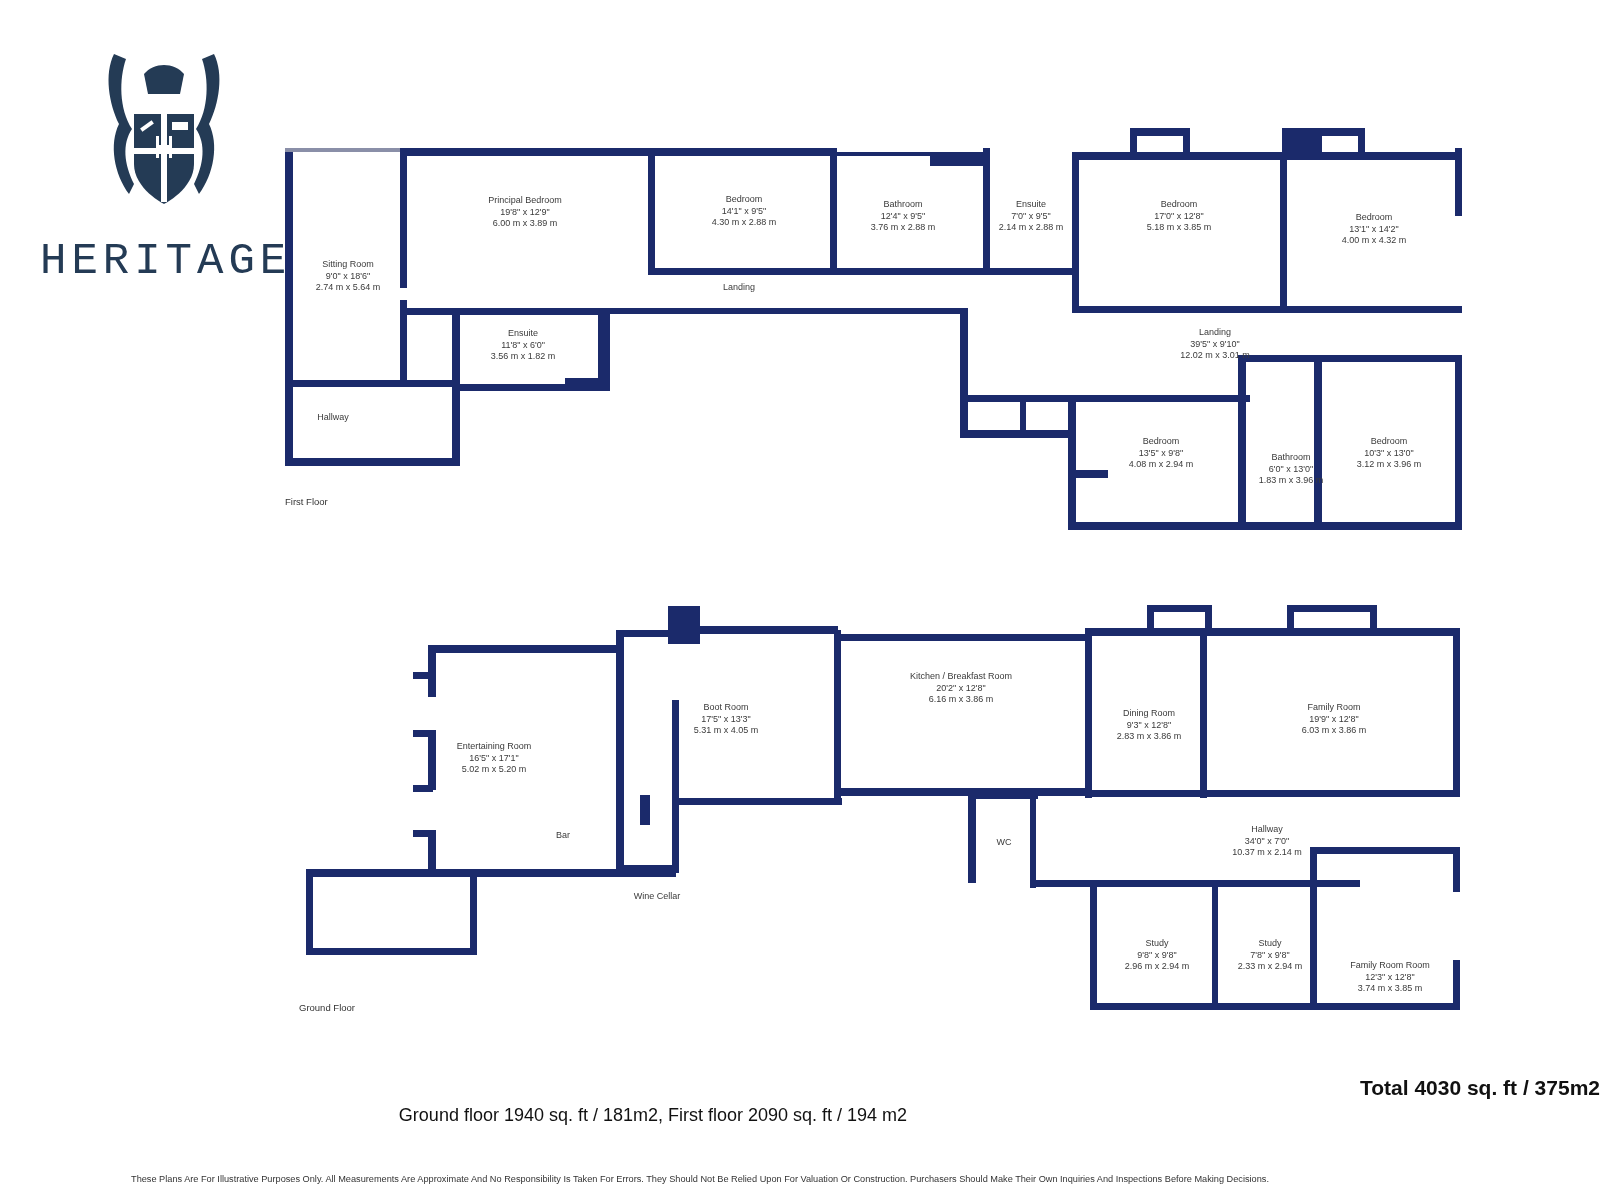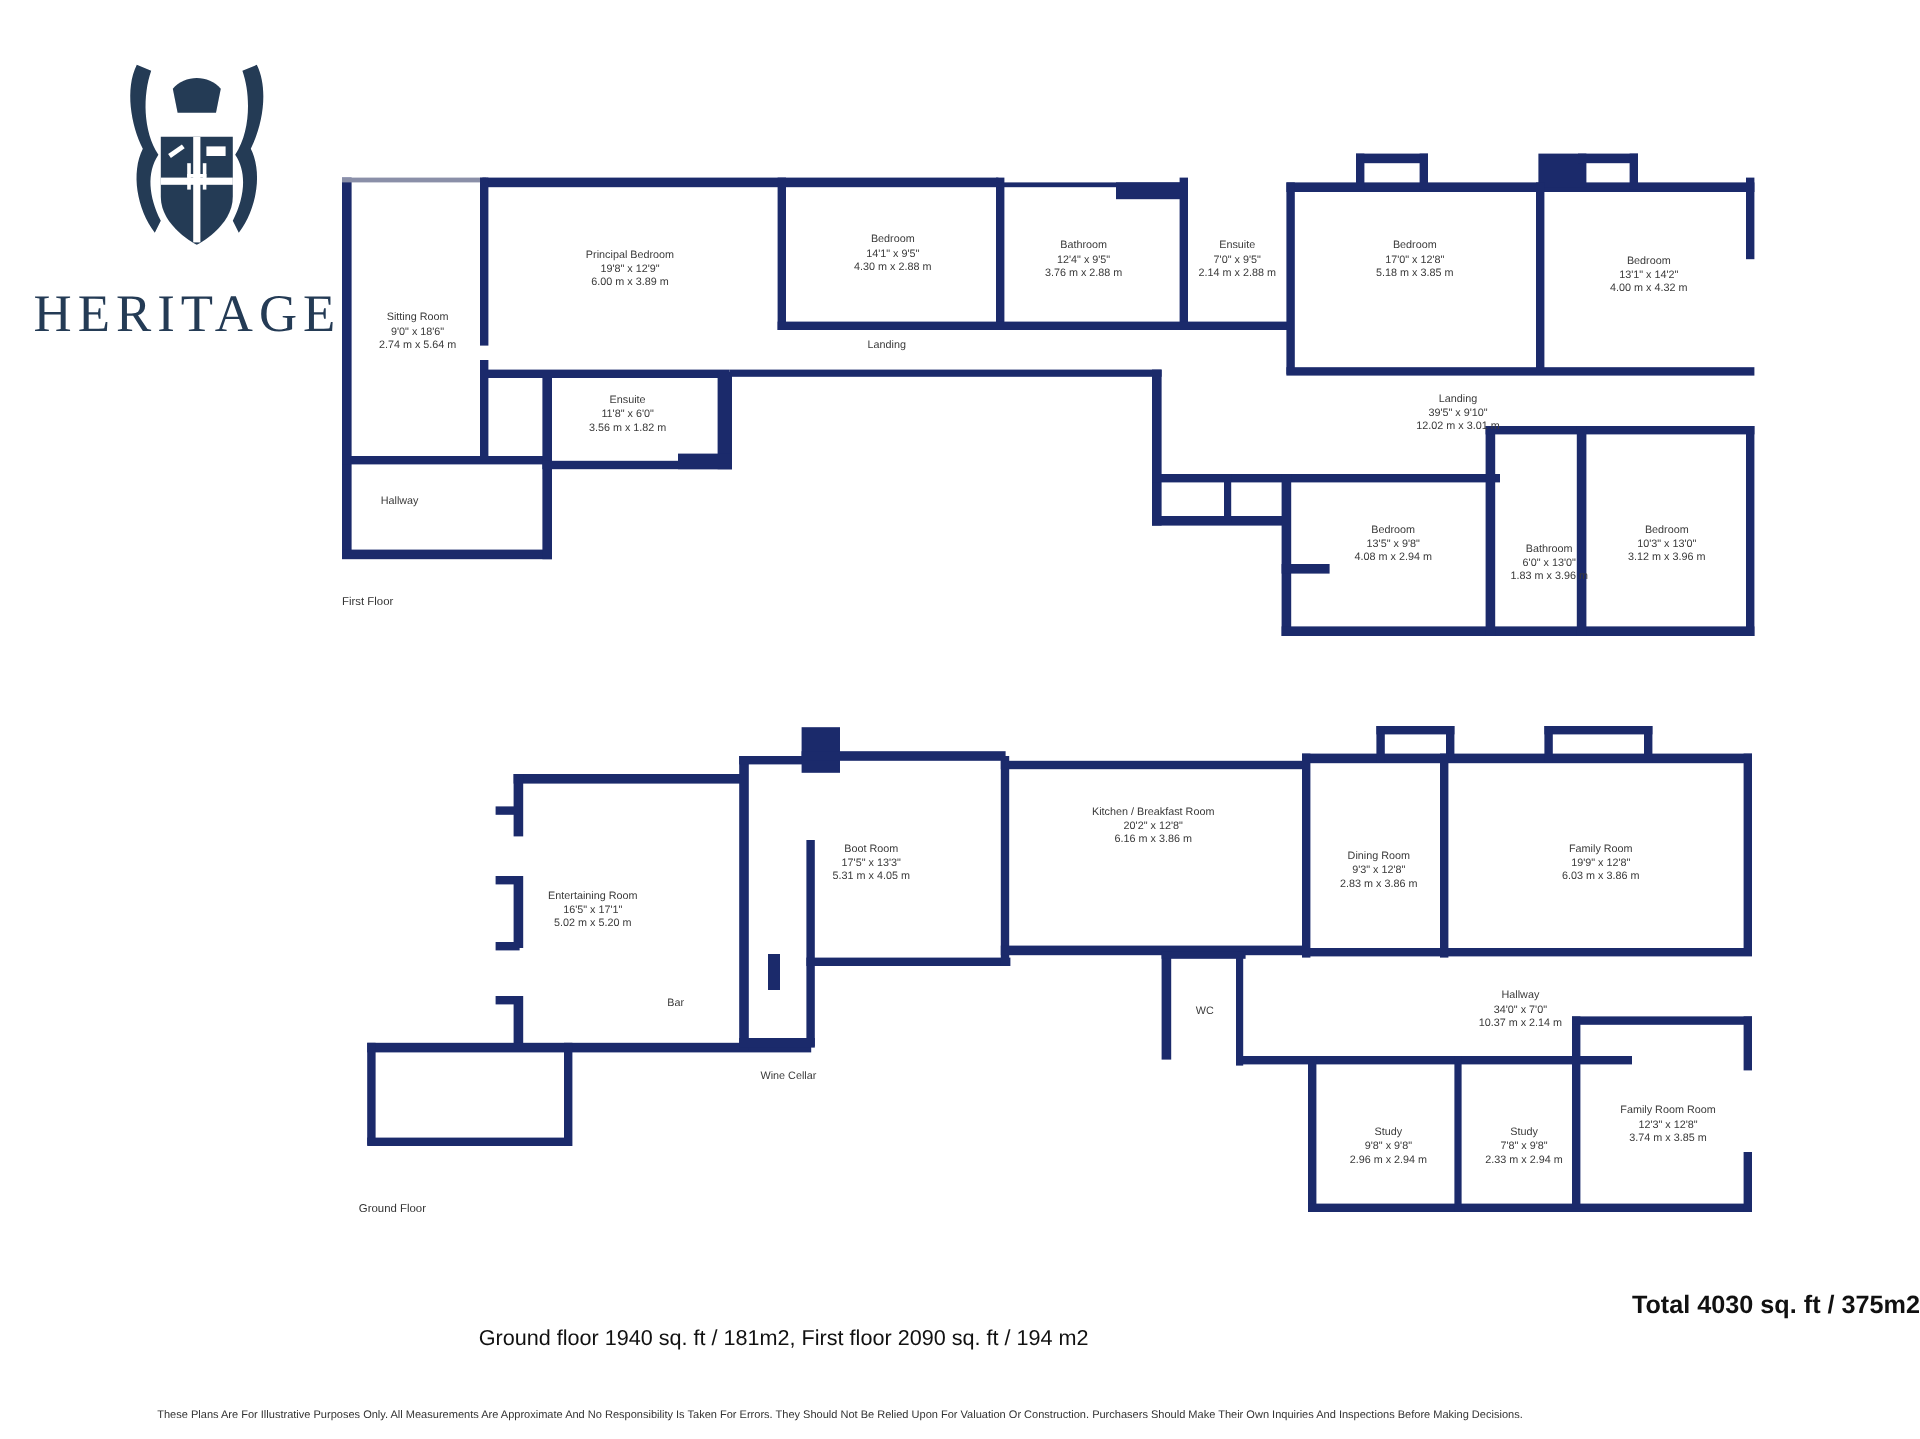--- a/index.html
+++ b/index.html
@@ -1,18 +1,18 @@
 <!DOCTYPE html>
 <html><head>
 <meta charset="utf-8">
 <style>
   html, body { margin:0; padding:0; background:#ffffff; }
   body { width:1600px; height:1199px; position:relative; overflow:hidden;
          font-family:"Liberation Sans", sans-serif; color:#2b2b2b; }
-  .brand-name { position:absolute; left:28px; top:236px; font-family:Liberation Serif, serif;
+  .brand-name { position:absolute; left:40px; top:236px; font-family:Liberation Mono, monospace;
                 font-size:44px; letter-spacing:5px; color:#243b55; }
   .crest { position:absolute; left:104px; top:44px; width:120px; height:170px; }
   svg.plan { position:absolute; left:0; top:0; }
   .wall { fill:#1b2a6b; }
   .room-label { position:absolute; text-align:center; font-size:9px; line-height:11.5px;
                 color:#3a3a3a; white-space:nowrap; transform:translate(-50%,-50%); }
   .room-label .nm { display:block; }
   .floor-label { position:absolute; font-size:9.5px; color:#333; }
   .total { position:absolute; left:0; width:1600px; top:1076px; text-align:right;
            font-size:21px; font-weight:bold; color:#111; }
@@ -145,21 +145,21 @@
     <rect x="1453" y="847" width="7" height="45"></rect>
     <rect x="1453" y="960" width="7" height="50"></rect>
   </g>
 </svg>
 
 <div class="room-label" style="left:348px;top:276px">
   <span class="nm">Sitting Room</span>
   <span class="nm">9'0" x 18'6"</span>
   <span class="nm">2.74 m x 5.64 m</span>
 </div>
-<div class="room-label" style="left:525px;top:224px">
+<div class="room-label" style="left:525px;top:212px">
   <span class="nm">Principal Bedroom</span>
   <span class="nm">19'8" x 12'9"</span>
   <span class="nm">6.00 m x 3.89 m</span>
 </div>
 <div class="room-label" style="left:523px;top:345px">
   <span class="nm">Ensuite</span>
   <span class="nm">11'8" x 6'0"</span>
   <span class="nm">3.56 m x 1.82 m</span>
 </div>
 <div class="room-label" style="left:333px;top:418px">
@@ -257,21 +257,21 @@
 <div class="room-label" style="left:1157px;top:955px">
   <span class="nm">Study</span>
   <span class="nm">9'8" x 9'8"</span>
   <span class="nm">2.96 m x 2.94 m</span>
 </div>
 <div class="room-label" style="left:1270px;top:955px">
   <span class="nm">Study</span>
   <span class="nm">7'8" x 9'8"</span>
   <span class="nm">2.33 m x 2.94 m</span>
 </div>
-<div class="room-label" style="left:1390px;top:937px">
+<div class="room-label" style="left:1390px;top:977px">
   <span class="nm">Family Room Room</span>
   <span class="nm">12'3" x 12'8"</span>
   <span class="nm">3.74 m x 3.85 m</span>
 </div>
 <div class="floor-label" style="left:299px;top:1002px">Ground Floor</div>
 
 <div class="total">Total 4030 sq. ft / 375m2</div>
 <div class="sub">Ground floor 1940 sq. ft / 181m2, First floor 2090 sq. ft / 194 m2</div>
 <div class="disclaimer">These Plans Are For Illustrative Purposes Only. All Measurements Are Approximate And No Responsibility Is Taken For Errors. They Should Not Be Relied Upon For Valuation Or Construction. Purchasers Should Make Their Own Inquiries And Inspections Before Making Decisions.</div>
 

